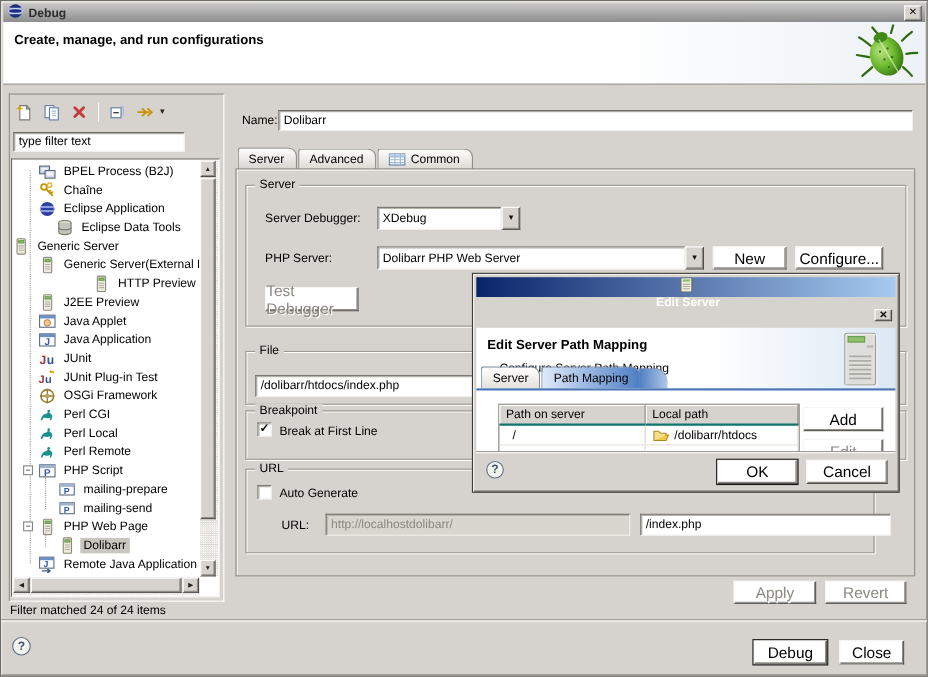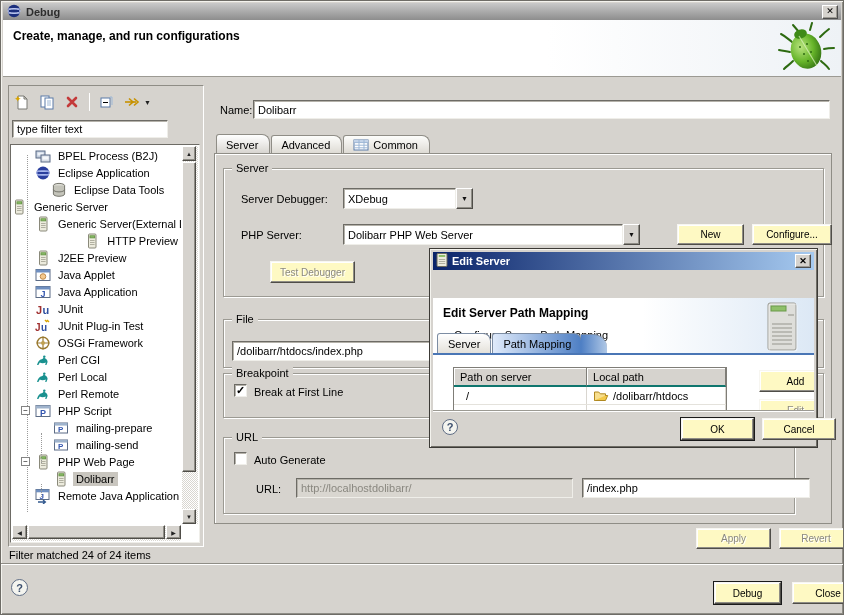--- a/index.html
+++ b/index.html
@@ -13,23 +13,23 @@
   .titlebar{left:2px;top:2px;right:2px;height:17px;display:flex;align-items:center;padding:0 3px;
             background:linear-gradient(#c9c9c9,#8d8d8d);}
   .titlebar .t{font-weight:bold;color:#2d2d2d;margin-left:4px;}
   .sysbtn{width:16px;height:14px;display:flex;align-items:center;justify-content:center;
           font-size:9px;line-height:1;color:#000;background:#d6d3ce;
           border:1px solid;border-color:#fff #4d4d4d #4d4d4d #fff;box-shadow:inset -1px -1px 0 #9d9a93;}
   .banner{left:2px;top:19px;right:2px;height:57px;background:linear-gradient(90deg,#ffffff 65%,#eef2f6);
           border-bottom:1px solid #9c9a93;}
   .banner-title{left:10px;top:9px;font-size:12px;font-weight:bold;}
   
-  .btn{background:#fef9c3;border:1px solid;border-color:#f7f6f1 #4f4d48 #4f4d48 #f7f6f1;
+  .btn{background:#ffffff;border:1px solid;border-color:#f7f6f1 #4f4d48 #4f4d48 #f7f6f1;
        box-shadow:inset -1px -1px 0 #8f8d86, inset 1px 1px 0 #fff;
-       display:flex;align-items:center;justify-content:center;font-size:10px;cursor:default;margin-left:29px;}
+       display:flex;align-items:center;justify-content:center;font-size:14px;cursor:default;}
   .btn.default{outline:1px solid #1a1a1a;}
   .btn.disabled{color:#8a8880;text-shadow:1px 1px 0 #fff;}
   .field{background:#fff;border:1px solid;border-color:#6d6b65 #efeee9 #efeee9 #6d6b65;
          box-shadow:inset 1px 1px 0 #b5b2aa;padding:2px 4px;display:flex;align-items:center;
          white-space:nowrap;overflow:hidden;}
   .field.disabled{background:#d9d6d0;color:#8a8880;}
   .combo{display:flex;}
   .combo .field{flex:1;}
   .combo .drop{width:17px;background:#d6d3ce;border:1px solid;border-color:#fff #4f4d48 #4f4d48 #fff;
          box-shadow:inset -1px -1px 0 #8f8d86;display:flex;align-items:center;justify-content:center;
@@ -72,21 +72,21 @@
   .tabs{display:flex;align-items:flex-end;gap:1px;}
   .tab{height:19px;padding:2px 11px 2px 9px;border:1px solid #8f8d86;border-bottom:none;
        border-radius:3px 8px 0 0;background:linear-gradient(#fdfdfb,#dcd9d2);
        display:flex;align-items:center;gap:4px;}
   .tab.active{background:linear-gradient(#ffffff,#d6d3ce);height:20px;font-weight:normal;}
   .tabframe{border:1px solid #8f8d86;box-shadow:inset 1px 1px 0 #fff;}
   
   .dlg{left:428px;top:247px;width:389px;height:200px;background:#d6d3ce;z-index:10;
        border:1px solid #3c3a36;box-shadow:inset 1px 1px 0 #f4f3ee, inset -1px -1px 0 #6f6d66;}
   .dlg-title{position:absolute;left:3px;top:3px;right:3px;height:18px;display:flex;align-items:center;
-       padding:0 3px;background:linear-gradient(90deg,#0a246a,#a6caf0);color:#fff;font-weight:bold;}
+       padding:0 3px;background:linear-gradient(90deg,#0a246a,#a6caf0);color:#fff;font-weight:bold;flex-direction:column;}
   .dlg-head{position:absolute;left:3px;top:21px;right:3px;height:58px;
        background:linear-gradient(90deg,#ffffff 55%,#dce8f5);border-bottom:1px solid #9c9a93;margin-top:28px;}
   .dtab{height:20px;padding:2px 10px;border:1px solid #7d8da3;border-bottom:none;border-radius:3px 8px 0 0;
        background:linear-gradient(#ffffff,#e4e1da);display:flex;align-items:center;}
   .dtab.active{background:linear-gradient(90deg,#dfeafa,#4e7fc4);position:relative;}
   .dtab.active::after{content:"";position:absolute;right:-26px;top:0;width:26px;height:100%;
        background:linear-gradient(90deg,#4e7fc4,#b0c8e6);border-radius:0 14px 0 0;border-top:1px solid #7d8da3;}
   .dlg-content{position:absolute;left:3px;top:104px;right:3px;height:59px;background:#fff;
        border-top:2px solid #4a76b5;overflow:hidden;}
   .ptable{position:absolute;left:20px;top:12px;width:274px;border:1px solid #7f7d77;background:#fff;}
@@ -191,20 +191,28 @@
           <span class="ticon"><svg width="16" height="16" viewBox="0 0 16 16">
               <rect x="1" y="3" width="9" height="7" fill="#c3cede" stroke="#5b6b85"></rect>
               <rect x="2.5" y="4.5" width="6" height="3" fill="#eef2f8"></rect>
               <rect x="6" y="7" width="9" height="7" fill="#d7dce6" stroke="#5b6b85"></rect>
               <rect x="7.5" y="8.5" width="6" height="3" fill="#f5f7fa"></rect>
             </svg></span>
           <span class="lbl">BPEL Process (B2J)</span>
         </div>
         <div class="trow" style="padding-left: 24px;">
           <span class="ticon"><svg width="16" height="16" viewBox="0 0 16 16">
+              <circle cx="5" cy="5" r="2.6" fill="none" stroke="#c79200" stroke-width="1.7"></circle>
+              <path d="M7 7l6 6M11 11l2-1.6M9.4 9.4l1.8-1.6" stroke="#c79200" stroke-width="1.7"></path>
+              <circle cx="10" cy="3.4" r="2" fill="none" stroke="#e0b53c" stroke-width="1.4"></circle>
+            </svg></span>
+          <span class="lbl">Chaîne</span>
+        </div>
+        <div class="trow" style="padding-left: 24px;">
+          <span class="ticon"><svg width="16" height="16" viewBox="0 0 16 16">
               <circle cx="8" cy="8" r="6.4" fill="#2b3f9e"></circle>
               <path d="M2 6.2h12M2 9.8h12" stroke="#aebcf0" stroke-width="1.4"></path>
               <ellipse cx="8" cy="8" rx="6.4" ry="2.4" fill="none" stroke="#8fa0e0"></ellipse>
             </svg></span>
           <span class="lbl">Eclipse Application</span>
         </div>
         <div class="trow" style="padding-left: 40px;">
           <span class="ticon"><svg width="16" height="16" viewBox="0 0 16 16">
               <ellipse cx="8" cy="3.6" rx="5.6" ry="2.2" fill="#dcdcd4" stroke="#77776e"></ellipse>
               <path d="M2.4 3.6v8.4c0 1.3 2.5 2.3 5.6 2.3s5.6-1 5.6-2.3V3.6" fill="#c4c4ba" stroke="#77776e"></path>
@@ -415,36 +423,36 @@
   </div>
 
   <div class="abs group" style="left:222px;top:372px;width:601px;height:45px">
     <span class="legend">Breakpoint</span>
     <div class="abs check" style="left:10px;top:10px">
       <span>✓</span>
     </div>
     <div class="abs" style="left:30px;top:12px">Break at First Line</div>
   </div>
 
-  <div class="abs group" style="left:222px;top:436px;width:572px;height:77px">
+  <div class="abs group" style="left:222px;top:425px;width:572px;height:77px">
     <span class="legend">URL</span>
     <div class="abs check" style="left:10px;top:14px"></div>
     <div class="abs" style="left:30px;top:16px">Auto Generate</div>
     <div class="abs" style="left:32px;top:45px">URL:</div>
     <div class="abs field disabled" style="left:72px;top:40px;width:277px;height:20px">http://localhostdolibarr/</div>
     <div class="abs field" style="left:358px;top:40px;width:228px;height:20px">/index.php</div>
   </div>
 
   <div class="abs btn disabled" style="left:666px;top:527px;width:75px;height:21px">Apply</div>
   <div class="abs btn disabled" style="left:749px;top:527px;width:74px;height:21px">Revert</div>
 
   <div class="abs etched" style="left:0;top:562px;right:0"></div>
   <div class="abs helpbtn" style="left:10px;top:578px">?</div>
   <div class="abs btn default" style="left:684px;top:581px;width:67px;height:22px">Debug</div>
-  <div class="abs btn" style="left:762px;top:581px;width:72px;height:22px">Close</div>
+  <div class="abs btn" style="left:762px;top:581px;width:59px;height:22px">Close</div>
 
   <div class="abs dlg">
     <div class="dlg-title">
       <span id="dlg-title-icon"><svg width="12" height="14" viewBox="0 0 12 14">
             <rect x="1" y="0.5" width="10" height="13" rx="1" fill="#ecebdd" stroke="#6a695c"></rect>
             <rect x="2.8" y="2" width="6.4" height="2" fill="#8fc06a"></rect>
             <path d="M2.8 6.5h6.4M2.8 8.5h6.4M2.8 10.5h6.4" stroke="#b0afa0"></path>
           </svg></span>
       <span style="margin-left:4px">Edit Server</span>
       <span class="sysbtn" style="margin-left:auto">✕</span>

